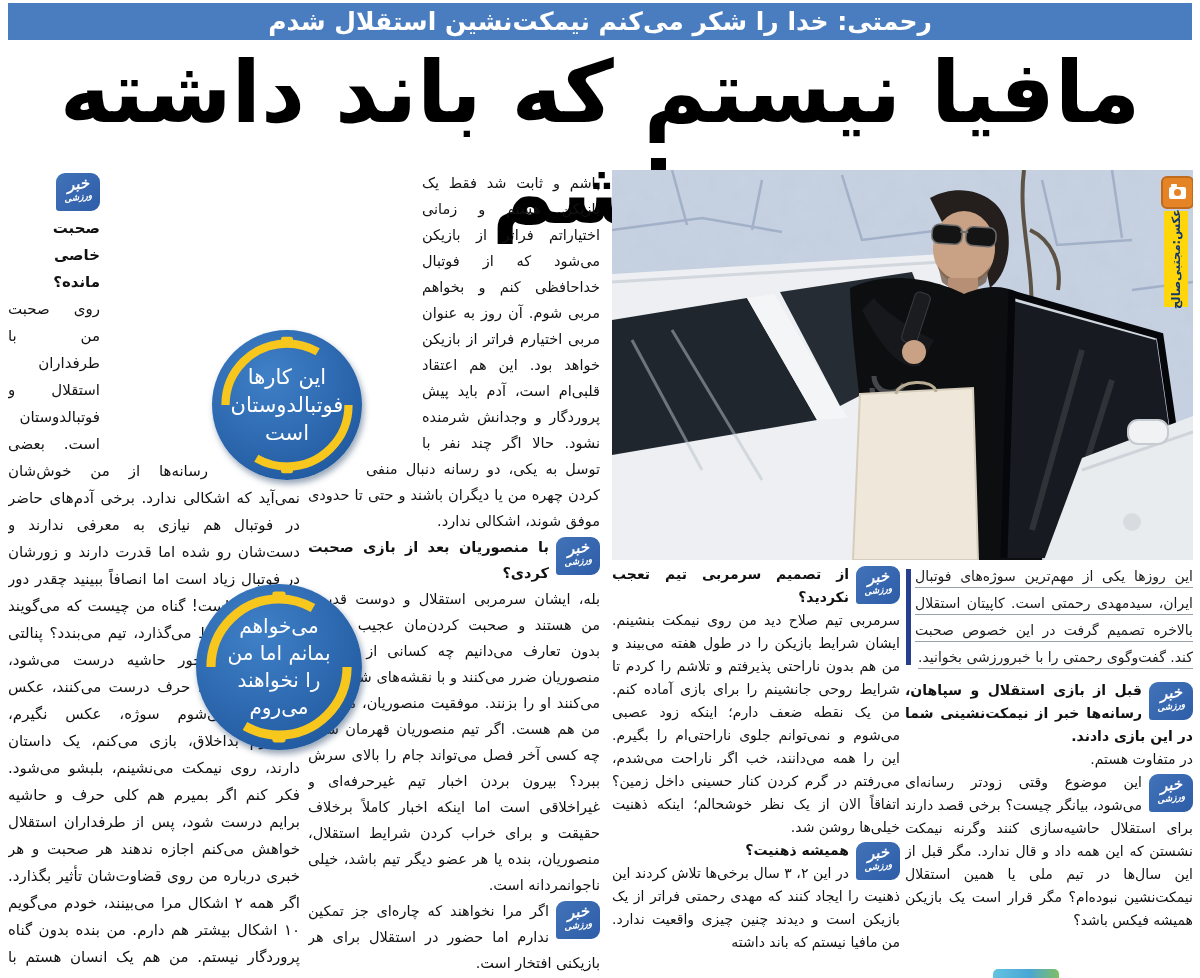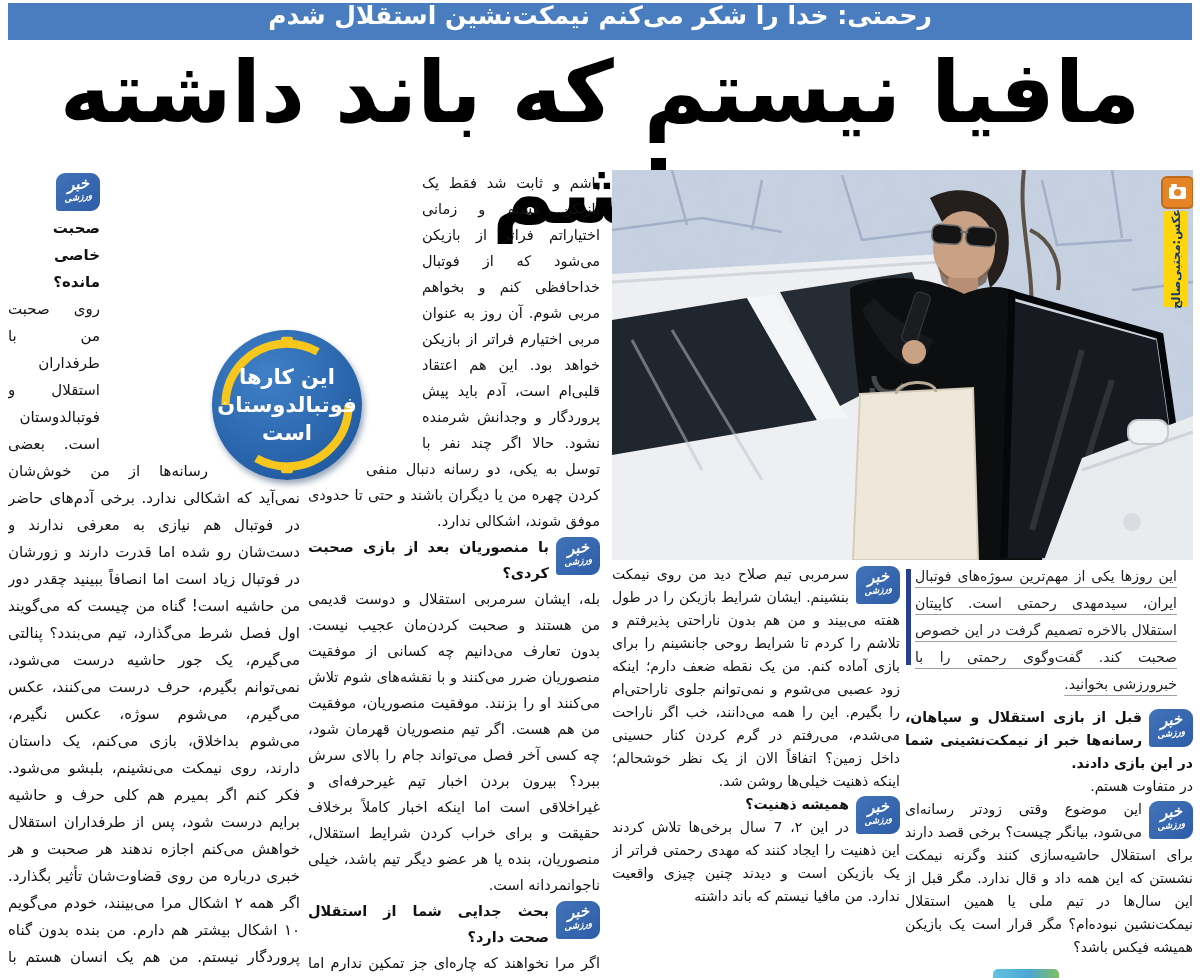--- a/index.html
+++ b/index.html
@@ -1,21 +1,21 @@
 <!DOCTYPE html>
 <html lang="fa" dir="rtl"><head>
 <meta charset="utf-8">
 <style>
   html,body{margin:0;padding:0;background:#fff;}
   .page{position:relative;width:1200px;height:978px;background:#fff;overflow:hidden;
         direction:rtl;font-family:"DejaVu Sans",sans-serif;color:#121212;}
 
   
   .topbar{position:absolute;left:8px;top:3px;width:1184px;height:37px;background:#4a7dbf;
-          display:flex;align-items:flex-start;justify-content:center;}
+          display:flex;align-items:center;justify-content:center;}
   .topbar span{color:#fff;font-weight:bold;font-size:25px;line-height:1;}
 
   
   .headline{position:absolute;left:0;top:42px;width:100%;margin:0;text-align:center;
             font-size:86px;font-weight:900;line-height:1.18;color:#000;}
 
   
   .photo{position:absolute;left:612px;top:170px;width:581px;height:390px;overflow:hidden;background:#b9c5d7;}
   .photo svg{display:block;width:581px;height:390px;}
   .cam-icon{position:absolute;left:549px;top:6px;width:29px;height:29px;background:#e58427;
@@ -36,29 +36,29 @@
   #col-c4{left:8px;top:170px;width:292px;height:806px;font-size:15px;line-height:27px;}
   .ans{margin:0;}
   .qa{font-weight:bold;margin:0;}
   .qlogo{float:right;width:44px;height:38px;margin:3px 0 4px 7px;border-radius:9px 9px 9px 3px;
          background:linear-gradient(135deg,#4273b8,#2d5da8);color:#fff;text-align:center;
          font-style:italic;overflow:hidden;}
   .qlogo .l1{display:block;font-size:15px;font-weight:bold;line-height:16px;margin-top:3px;transform:rotate(-6deg);}
   .qlogo .l2{display:block;font-size:9px;line-height:10px;transform:rotate(-8deg);}
 
   
-  .lead{position:relative;margin:0 16px 4px 0;padding:0 0 4px 10px;line-height:27px;color:#1c1c1c;}
+  .lead{position:relative;margin:0 0 4px 0;padding:0 0 4px 10px;line-height:27px;color:#1c1c1c;}
   .lead::before{content:"";position:absolute;left:1px;top:6px;width:5px;height:96px;background:#26408f;}
   .lead span{text-decoration:underline;text-decoration-color:#9aa0a8;text-decoration-thickness:1px;text-underline-offset:6px;}
 
   
   .wrap-spacer{background:transparent;}
   .wsr{float:right;}
   .wsl{float:left;}
-  .badge{position:absolute;border-radius:50%;color:#fff;font-weight:bold;text-align:center;
+  .badge{position:absolute;border-radius:50%;color:#fff;font-weight:normal;text-align:center;
          background:radial-gradient(circle at 38% 30%,#3f80c6,#2c67ae 55%,#215a9f 80%,#1c518f);
          box-shadow:2px 4px 6px rgba(25,55,95,.45);display:flex;align-items:center;justify-content:center;}
   .badge svg{position:absolute;inset:0;width:100%;height:100%;}
   .btxt{position:relative;z-index:1;}
   #badge-1{left:212px;top:330px;width:150px;height:150px;font-size:21px;line-height:28px;}
   #badge-2{left:196px;top:584px;width:166px;height:166px;font-size:20px;line-height:27px;}
 
   .next-logo-peek{position:absolute;left:993px;top:969px;width:66px;height:9px;border-radius:5px 5px 0 0;
          background:linear-gradient(90deg,#63c3e0,#4aa6d4 55%,#7fbf63);}
 </style>
@@ -153,50 +153,50 @@
     </div>
     <p class="ans">این موضوع وقتی زودتر رسانه‌ای می‌شود، بیانگر چیست؟ برخی قصد دارند برای استقلال حاشیه‌سازی کنند وگرنه نیمکت نشستن که این همه داد و قال ندارد. مگر قبل از این سال‌ها در تیم ملی یا همین استقلال نیمکت‌نشین نبوده‌ام؟ مگر قرار است یک بازیکن همیشه فیکس باشد؟</p>
   </div>
 
   <div class="col" id="col-c2">
     <div class="qa">
       <span class="qlogo">
         <span class="l1">خبر</span>
         <span class="l2">ورزشی</span>
       </span>
+      <span>از تصمیم سرمربی تیم تعجب نکردید؟</span>
     </div>
     <p class="ans">سرمربی تیم صلاح دید من روی نیمکت بنشینم. ایشان شرایط بازیکن را در طول هفته می‌بیند و من هم بدون ناراحتی پذیرفتم و تلاشم را کردم تا شرایط روحی جانشینم را برای بازی آماده کنم. من یک نقطه ضعف دارم؛ اینکه زود عصبی می‌شوم و نمی‌توانم جلوی ناراحتی‌ام را بگیرم. این را همه می‌دانند، خب اگر ناراحت می‌شدم، می‌رفتم در گرم کردن کنار حسینی داخل زمین؟ اتفاقاً الان از یک نظر خوشحالم؛ اینکه ذهنیت خیلی‌ها روشن شد.</p>
     <div class="qa">
       <span class="qlogo">
         <span class="l1">خبر</span>
         <span class="l2">ورزشی</span>
       </span>
       <span>همیشه ذهنیت؟</span>
     </div>
-    <p class="ans">در این ۲، 7 سال برخی‌ها تلاش کردند این ذهنیت را ایجاد کنند که مهدی رحمتی فراتر از یک بازیکن است و دیدند چنین چیزی واقعیت ندارد. من مافیا نیستم که باند داشته</p>
+    <p class="ans">در این ۲، ۳ سال برخی‌ها تلاش کردند این ذهنیت را ایجاد کنند که مهدی رحمتی فراتر از یک بازیکن است و دیدند چنین چیزی واقعیت ندارد. من مافیا نیستم که باند داشته</p>
   </div>
 
   <div class="col" id="col-c3">
     <div class="wrap-spacer wsl" style="width:58px;height:152px;margin-top:160px;"></div>
     <div class="wrap-spacer wsl" style="width:56px;height:170px;margin-top:102px;"></div>
     <p class="ans">باشم و ثابت شد فقط یک بازیکن هستم و زمانی اختیاراتم فراتر از بازیکن می‌شود که از فوتبال خداحافظی کنم و بخواهم مربی شوم. آن روز به عنوان مربی اختیارم فراتر از بازیکن خواهد بود. این هم اعتقاد قلبی‌ام است، آدم باید پیش پروردگار و وجدانش شرمنده نشود. حالا اگر چند نفر با توسل به یکی، دو رسانه دنبال منفی کردن چهره من یا دیگران باشند و حتی تا حدودی موفق شوند، اشکالی ندارد.</p>
     <div class="qa">
       <span class="qlogo">
         <span class="l1">خبر</span>
         <span class="l2">ورزشی</span>
       </span>
       <span>با منصوریان بعد از بازی صحبت کردی؟</span>
     </div>
     <p class="ans">بله، ایشان سرمربی استقلال و دوست قدیمی من هستند و صحبت کردن‌مان عجیب نیست. بدون تعارف می‌دانیم چه کسانی از موفقیت منصوریان ضرر می‌کنند و با نقشه‌های شوم تلاش می‌کنند او را بزنند. موفقیت منصوریان، موفقیت من هم هست. اگر تیم منصوریان قهرمان شود، چه کسی آخر فصل می‌تواند جام را بالای سرش ببرد؟ بیرون بردن اخبار تیم غیرحرفه‌ای و غیراخلاقی است اما اینکه اخبار کاملاً برخلاف حقیقت و برای خراب کردن شرایط استقلال، منصوریان، بنده یا هر عضو دیگر تیم باشد، خیلی ناجوانمردانه است.</p>
     <div class="qa">
       <span class="qlogo">
         <span class="l1">خبر</span>
         <span class="l2">ورزشی</span>
       </span>
-      <span>بحث جدایی شما از استقلال صحت دارد؟</span>
     </div>
     <p class="ans">اگر مرا نخواهند که چاره‌ای جز تمکین ندارم اما حضور در استقلال برای هر بازیکنی افتخار است.</p>
   </div>
 
   <div class="col" id="col-c4">
     <div class="wrap-spacer wsr" style="width:92px;height:152px;margin-top:160px;"></div>
     <div class="wrap-spacer wsr" style="width:108px;height:168px;margin-top:102px;"></div>
     <div class="qa">
       <span class="qlogo">
         <span class="l1">خبر</span>
@@ -213,16 +213,29 @@
       <rect x="46" y="4.5" width="8" height="7" rx="1.5" fill="#f8c71d"></rect>
       <rect x="46" y="88.5" width="8" height="7" rx="1.5" fill="#f8c71d"></rect>
     </svg>
     <div class="btxt">
       <span>این کارها</span><br>
       <span>فوتبالدوستان</span><br>
       <span>است</span>
     </div>
   </div>
 
+  <div class="badge" id="badge-2">
+    <svg viewBox="0 0 100 100">
+      <circle cx="50" cy="50" r="41" fill="none" stroke="#f8c71d" stroke-width="5.5" pathLength="360" stroke-dasharray="120 60"></circle>
+      <rect x="46" y="4.5" width="8" height="7" rx="1.5" fill="#f8c71d"></rect>
+      <rect x="46" y="88.5" width="8" height="7" rx="1.5" fill="#f8c71d"></rect>
+    </svg>
+    <div class="btxt">
+      <span>می‌خواهم</span><br>
+      <span>بمانم اما من</span><br>
+      <span>را نخواهند</span><br>
+      <span>می‌روم</span>
+    </div>
+  </div>
 
   <div class="next-logo-peek"></div>
 
 </div>
 
 </body></html>

